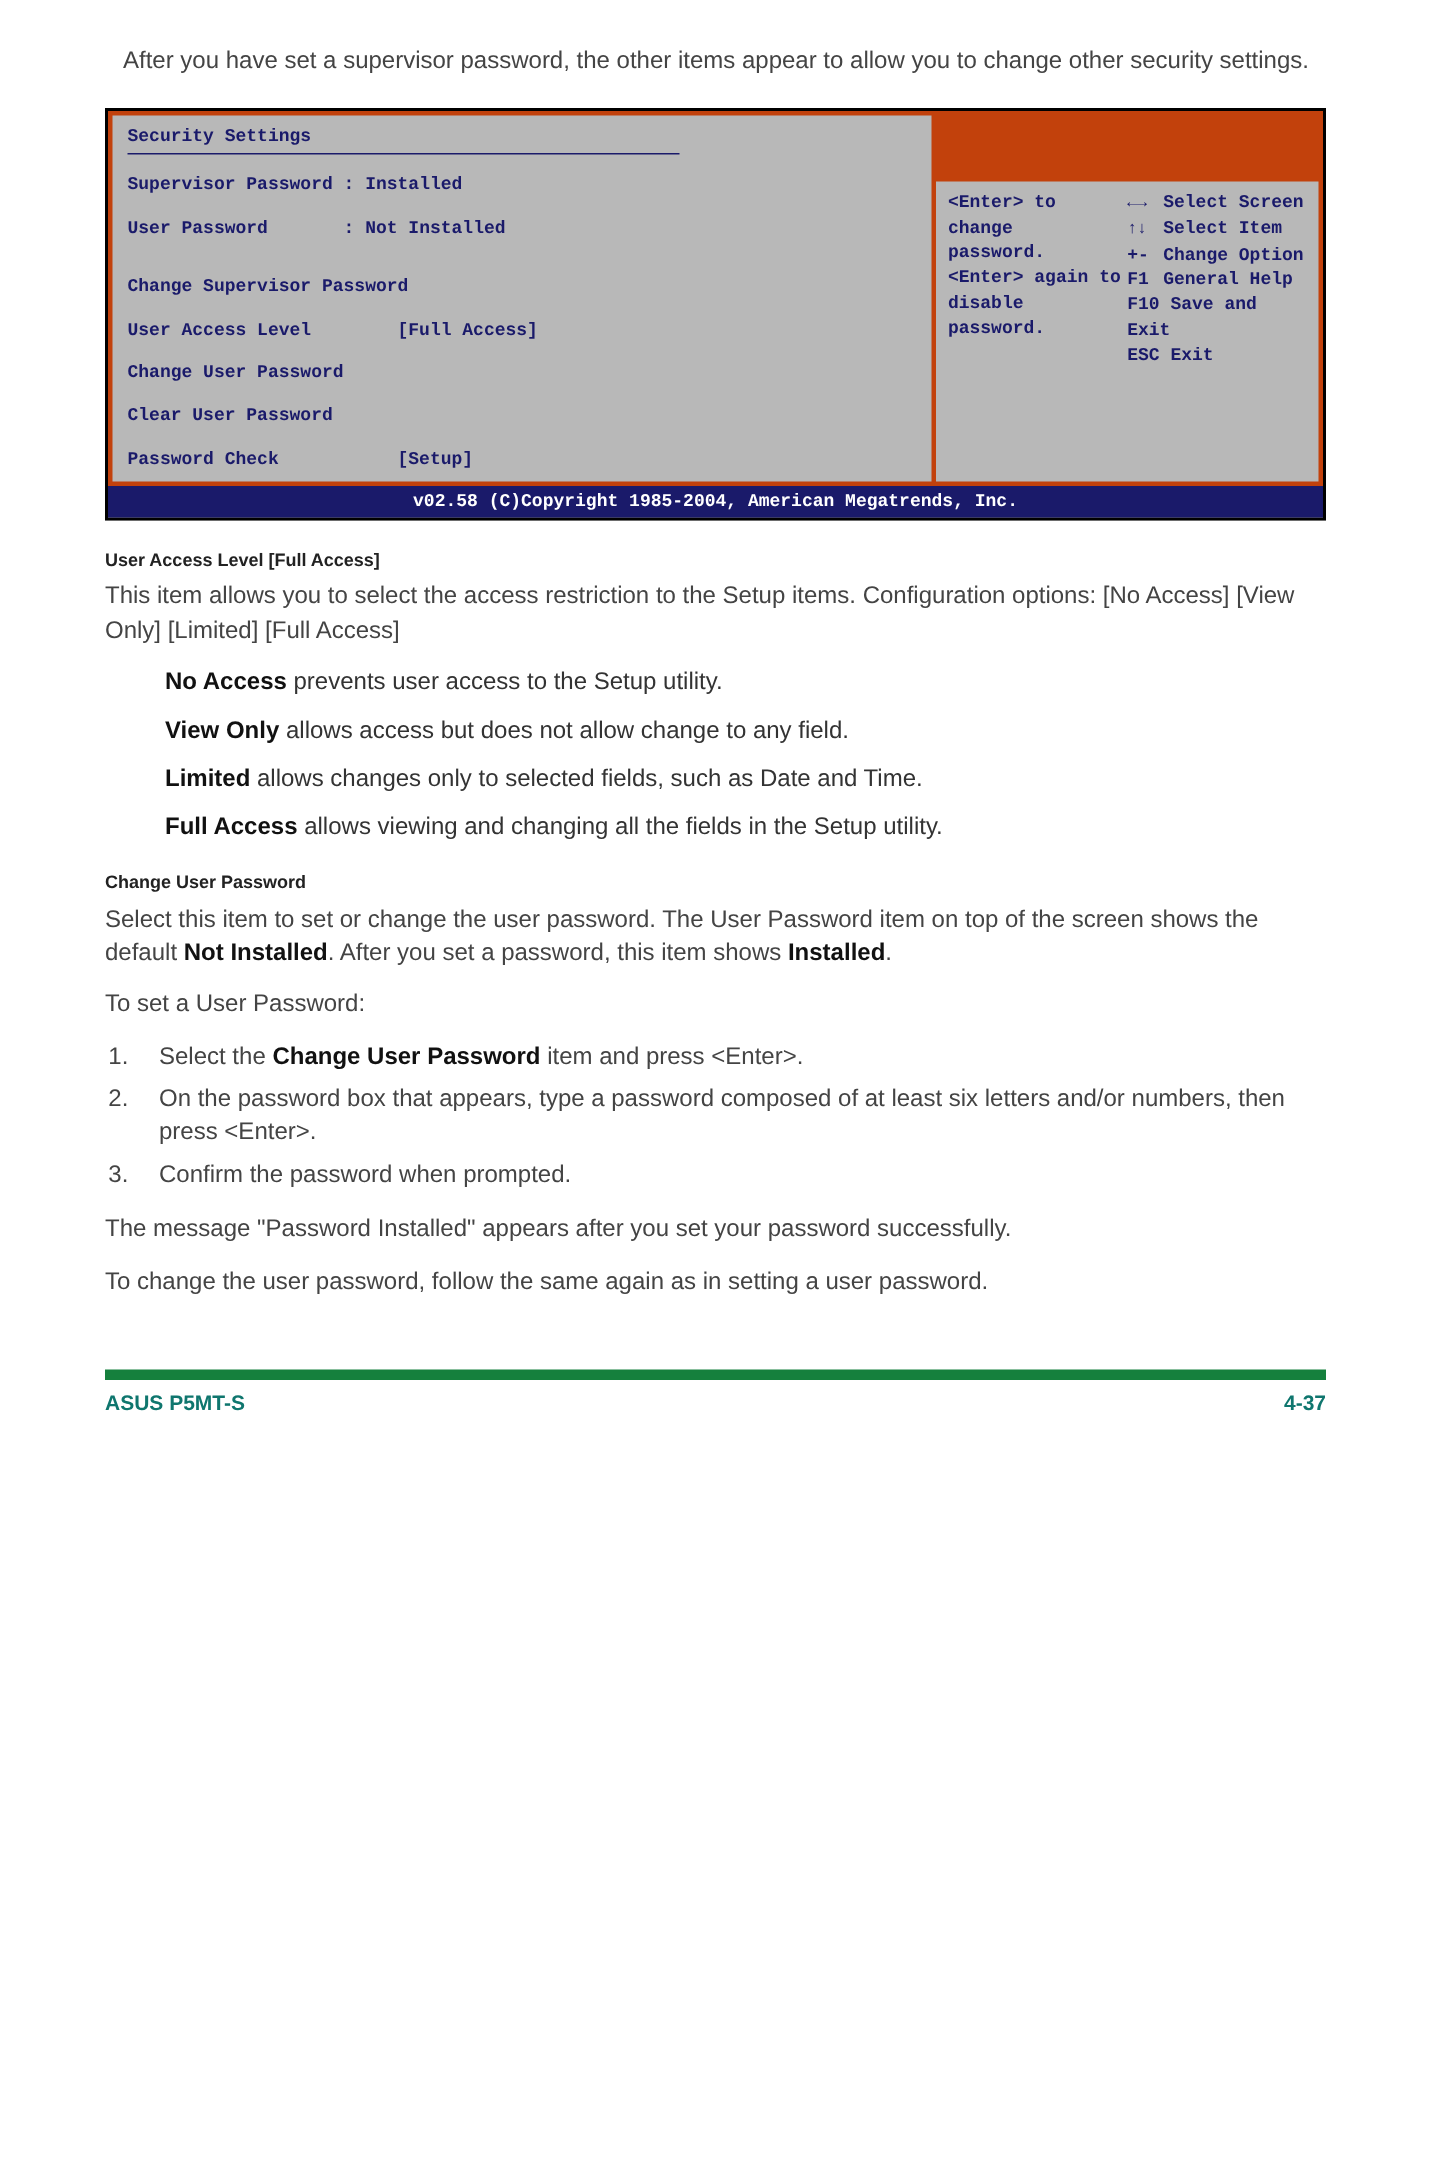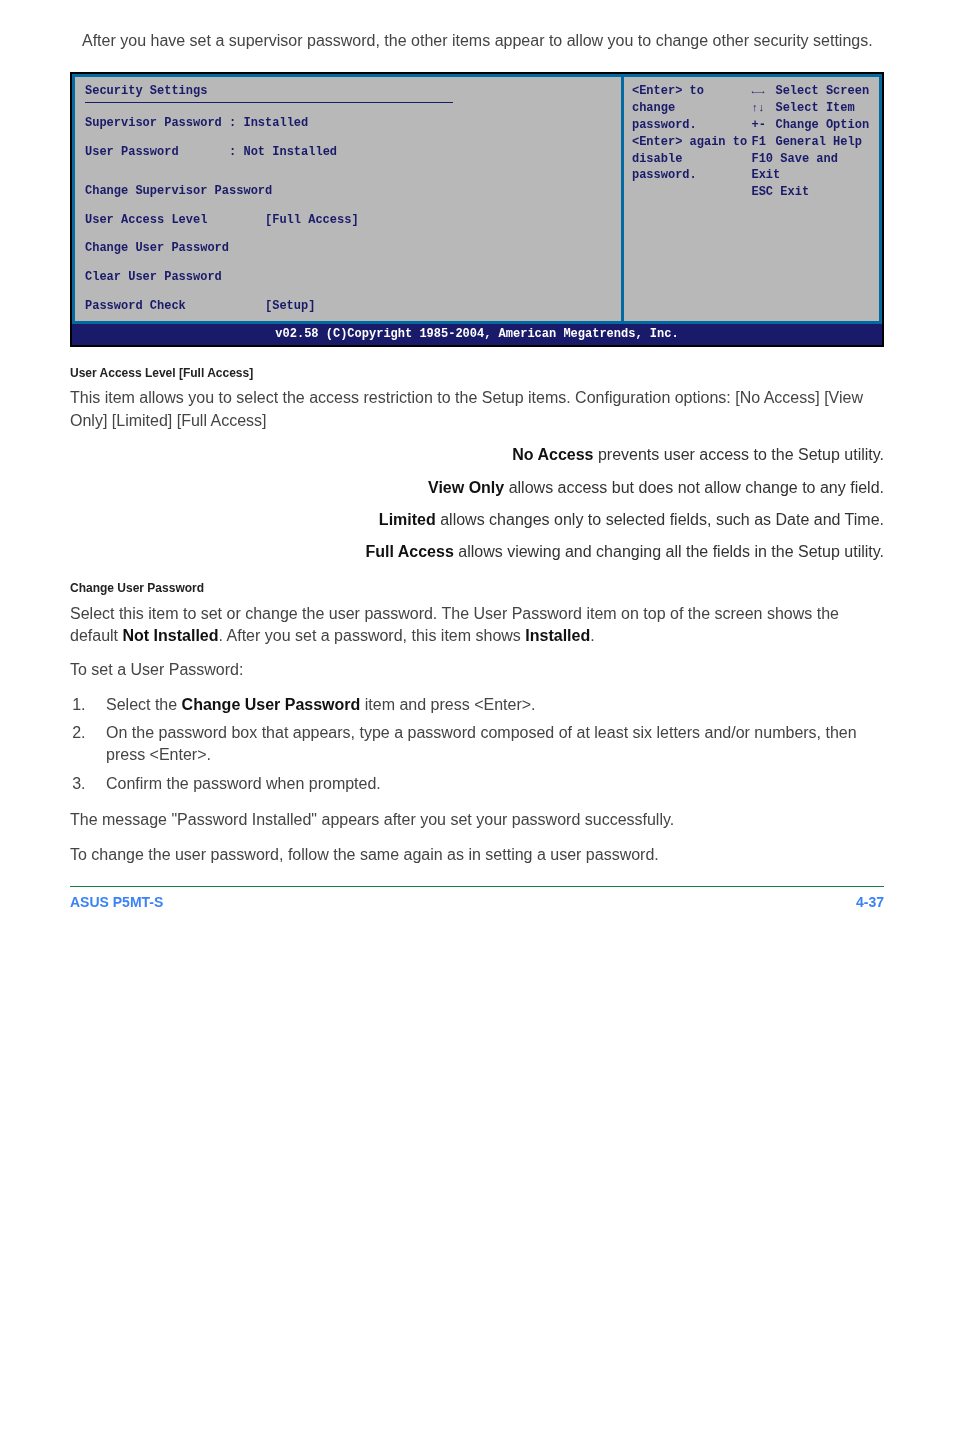--- a/index.html
+++ b/index.html
@@ -38,23 +38,24 @@
       line-height: 1.2;
     }
     .bios-tab {
       display: inline-block;
       background: #b8b8b8;
       color: #1a1a6a;
       padding: 0 6px;
     }
     .bios-body {
       display: flex;
-      background: #0369a1;
+      background: #c2410c;
       padding: 3px;
       gap: 3px;
+      align-items: flex-end;
     }
     .bios-left {
       flex: 2.2;
       background: #b8b8b8;
       padding: 6px 10px;
       color: #1a1a6a;
     }
     .bios-right {
       flex: 1;
       background: #b8b8b8;
@@ -101,43 +102,42 @@
       font-size: 12px;
       color: #222;
       margin-top: 16px;
       margin-bottom: 6px;
     }
     .body-text {
       color: #444;
       margin-bottom: 12px;
     }
     .indent-block {
-      margin-left: 24px;
+      margin-left: 40px;
       margin-bottom: 10px;
-      text-align: right;
     }
     .bold { font-weight: bold; color: #111; }
     ol.steps {
       margin-left: 20px;
       margin-bottom: 14px;
     }
     ol.steps li {
       padding-left: 16px;
       margin-bottom: 6px;
       color: #444;
     }
     .page-footer {
-      border-top: 1px solid #15803d;
-      margin-top: 20px;
+      border-top: 7px solid #15803d;
+      margin-top: 47px;
       padding-top: 6px;
       display: flex;
       justify-content: space-between;
       font-weight: bold;
       font-size: 14px;
-      color: #3b82f6;
+      color: #0f766e;
     }
   </style>
 </head>
 <body>
 
 <p class="intro-text">After you have set a supervisor password, the other items appear to allow you to change other security settings.</p>
 
 <div class="bios-container">
   <div class="bios-body">
     <div class="bios-left">

